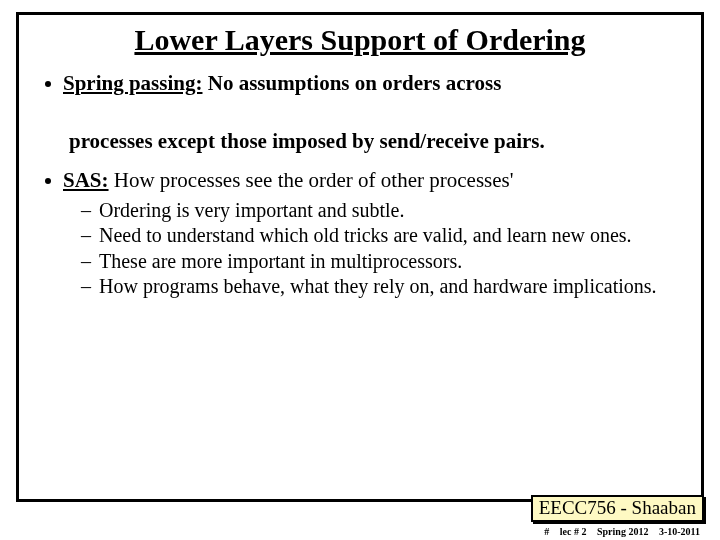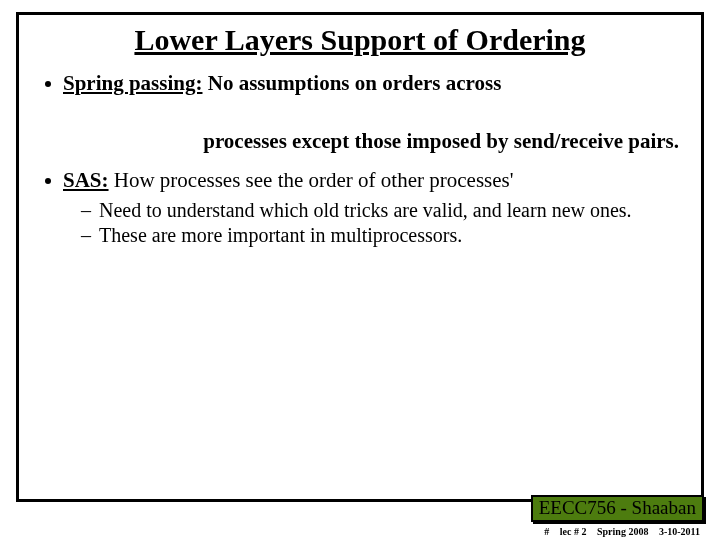--- a/index.html
+++ b/index.html
@@ -38,21 +38,21 @@
     background: #000;
     border-radius: 50%;
     vertical-align: middle;
     margin-right: 12px;
     margin-top: -2px;
   }
   .lead {
     font-weight: bold;
     text-decoration: underline;
   }
-  .bold { font-weight: bold; text-align: right; }
+  .bold { font-weight: bold; }
   .bodytext { padding-left: 24px; display: block; margin-top: 32px; }
   .firstline { display: block; }
   ul.sub { list-style: none; padding-left: 36px; margin-top: 4px; }
   ul.sub > li {
     font-size: 20px;
     line-height: 1.22;
     text-indent: -18px;
     padding-left: 18px;
     margin-bottom: 1px;
   }
@@ -66,21 +66,21 @@
     vertical-align: 1px;
     display: inline-block;
     line-height: 1.1;
   }
   .footer-box {
     position: absolute;
     right: 16px;
     bottom: 18px;
     border: 2px solid #000;
     box-shadow: 2px 2px 0 #000;
-    background: #4d7c0f;
+    background: #fef9c3;
     font-size: 19px;
     padding: 0 6px 1px 6px;
     line-height: 1.15;
   }
   .footer-meta {
     position: absolute;
     right: 20px;
     bottom: 3px;
     font-size: 10px;
     font-weight: bold;
@@ -100,26 +100,28 @@
       </span>
       <span class="bodytext bold">processes except those imposed by send/receive pairs.</span>
     </li>
 
     <li>
       <span class="firstline">
         <span class="dot"></span><span class="lead">SAS:</span><span>  How processes see the order of other processes'</span>
       </span>
 
       <ul class="sub">
+        <li><span class="dash">–</span><span>Ordering is very important and subtle.</span></li>
         <li><span class="dash">–</span><span>Need to understand which old tricks are valid, and learn new ones.</span></li>
         <li><span class="dash">–</span><span>These are more important in multiprocessors.</span></li>
+        <li><span class="dash">–</span><span>How programs behave, what they rely on, and hardware implications.</span></li>
       </ul>
     </li>
   </ul>
 </div>
 
 <div class="footer-box">EECC756 - Shaaban</div>
 <div class="footer-meta">
   <span>#</span>
   <span>lec # 2</span>
-  <span>Spring 2008</span>
+  <span>Spring 2012</span>
   <span>3-10-2011</span>
 </div>
 
 </body></html>

